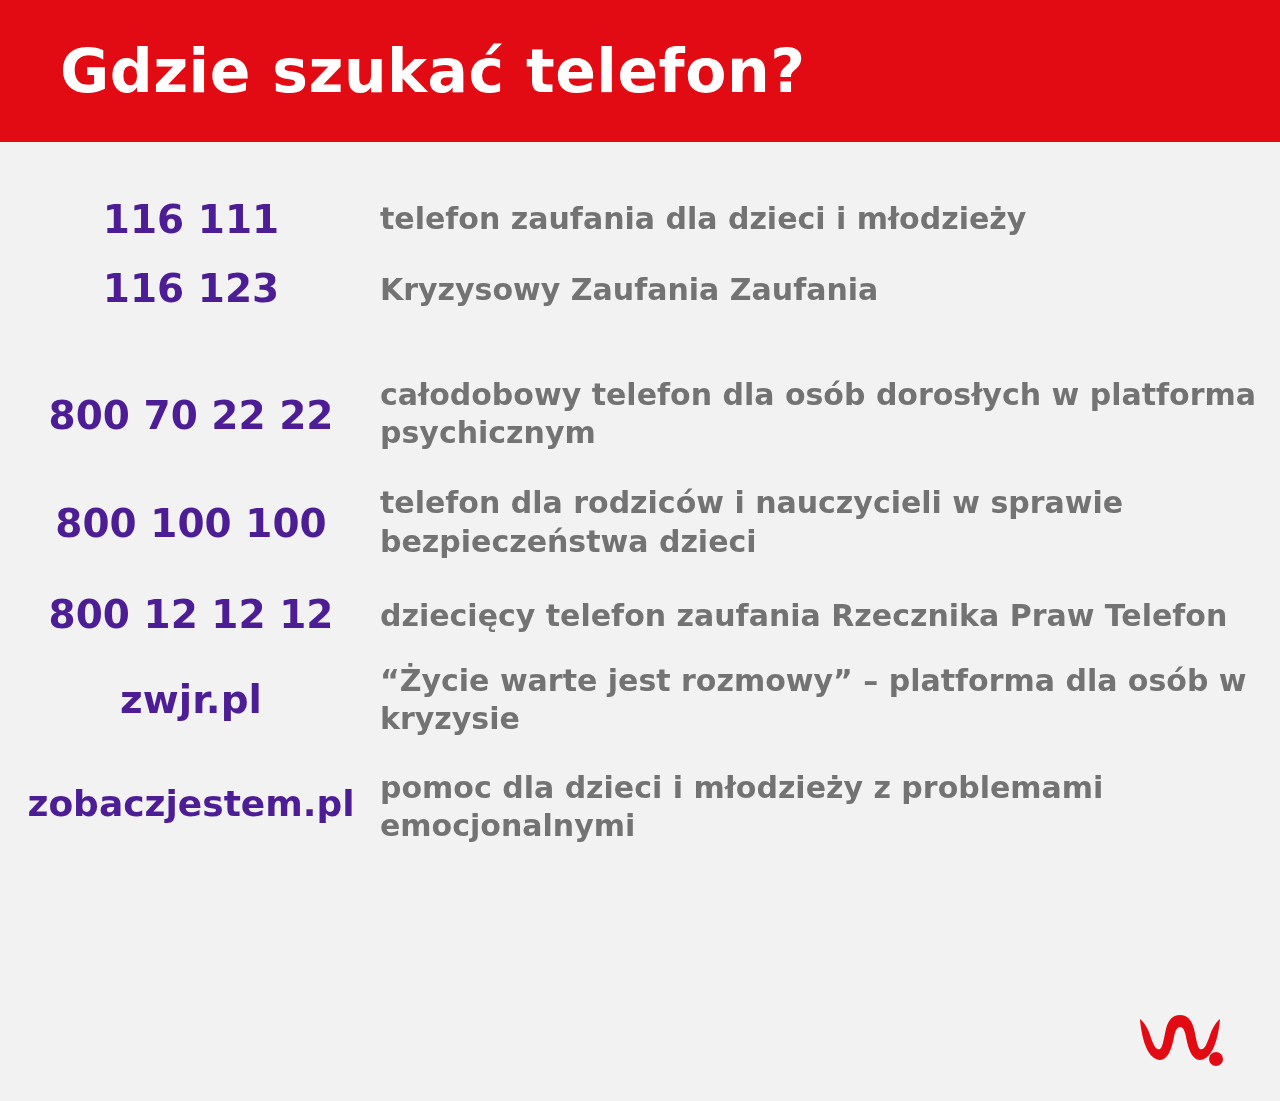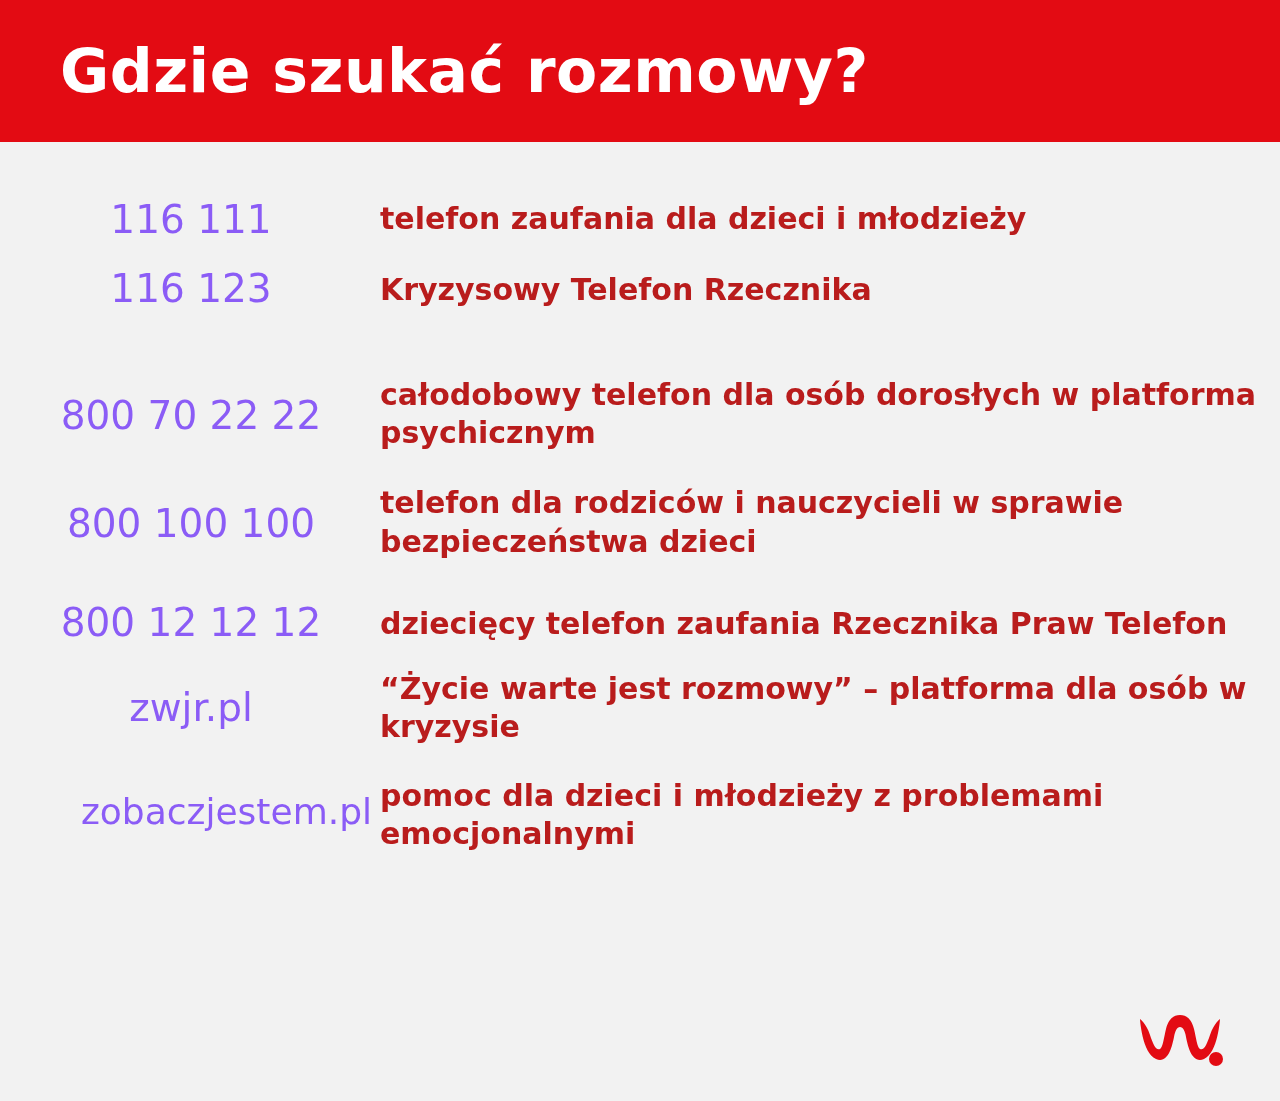--- a/index.html
+++ b/index.html
@@ -54,79 +54,79 @@
     width: 1280px;
     box-sizing: border-box;
     padding: 0 20px 0 10px;
     margin-bottom: 10px;
   }
 
   .contact-number {
     width: 370px;
     min-width: 370px;
     text-align: center;
-    color: #8b5cf6;
+    color: #4c1d95;
     font-size: 39px;
-    font-weight: 400;
+    font-weight: 700;
     line-height: 1.15;
     box-sizing: border-box;
     padding-right: 8px;
   }
 
   .contact-desc {
     flex: 1;
-    color: #b91c1c;
+    color: #737373;
     font-size: 30px;
     font-weight: 600;
     line-height: 1.28;
     padding-top: 4px;
   }
 
   
   .row-0 { margin-top: 18px; }
   .row-0 .contact-number { padding-top: 2px; }
   .row-1 { margin-top: 24px; }
   .row-2 { margin-top: 60px; }
   .row-2 .contact-number { padding-top: 22px; }
   .row-3 { margin-top: 28px; }
   .row-3 .contact-number { padding-top: 22px; }
-  .row-4 { margin-top: 40px; }
+  .row-4 { margin-top: 32px; }
   .row-5 { margin-top: 20px; }
   .row-5 .contact-number { padding-top: 20px; }
   .row-6 { margin-top: 26px; }
-  .row-6 .contact-number { padding-top: 18px; font-size: 36px; text-align: right; }
+  .row-6 .contact-number { padding-top: 18px; font-size: 36px; }
 
   
   .logo {
     position: absolute;
     right: 52px;
     bottom: 32px;
     width: 92px;
     height: 56px;
   }
 </style>
 </head>
 <body>
 
 <div class="infographic">
 
   <div class="header">
-    <div class="header-title">Gdzie szukać rozmowy?</div>
+    <div class="header-title">Gdzie szukać telefon?</div>
   </div>
 
   <div class="contact-list">
 
     <div class="contact-row row-0">
       <div class="contact-number">116 111</div>
       <div class="contact-desc">telefon zaufania dla dzieci i młodzieży</div>
     </div>
 
     <div class="contact-row row-1">
       <div class="contact-number">116 123</div>
-      <div class="contact-desc">Kryzysowy Telefon Rzecznika</div>
+      <div class="contact-desc">Kryzysowy Zaufania Zaufania</div>
     </div>
 
     <div class="contact-row row-2">
       <div class="contact-number">800 70 22 22</div>
       <div class="contact-desc">całodobowy telefon dla osób dorosłych w platforma psychicznym</div>
     </div>
 
     <div class="contact-row row-3">
       <div class="contact-number">800 100 100</div>
       <div class="contact-desc">telefon dla rodziców i nauczycieli w sprawie bezpieczeństwa dzieci</div>

